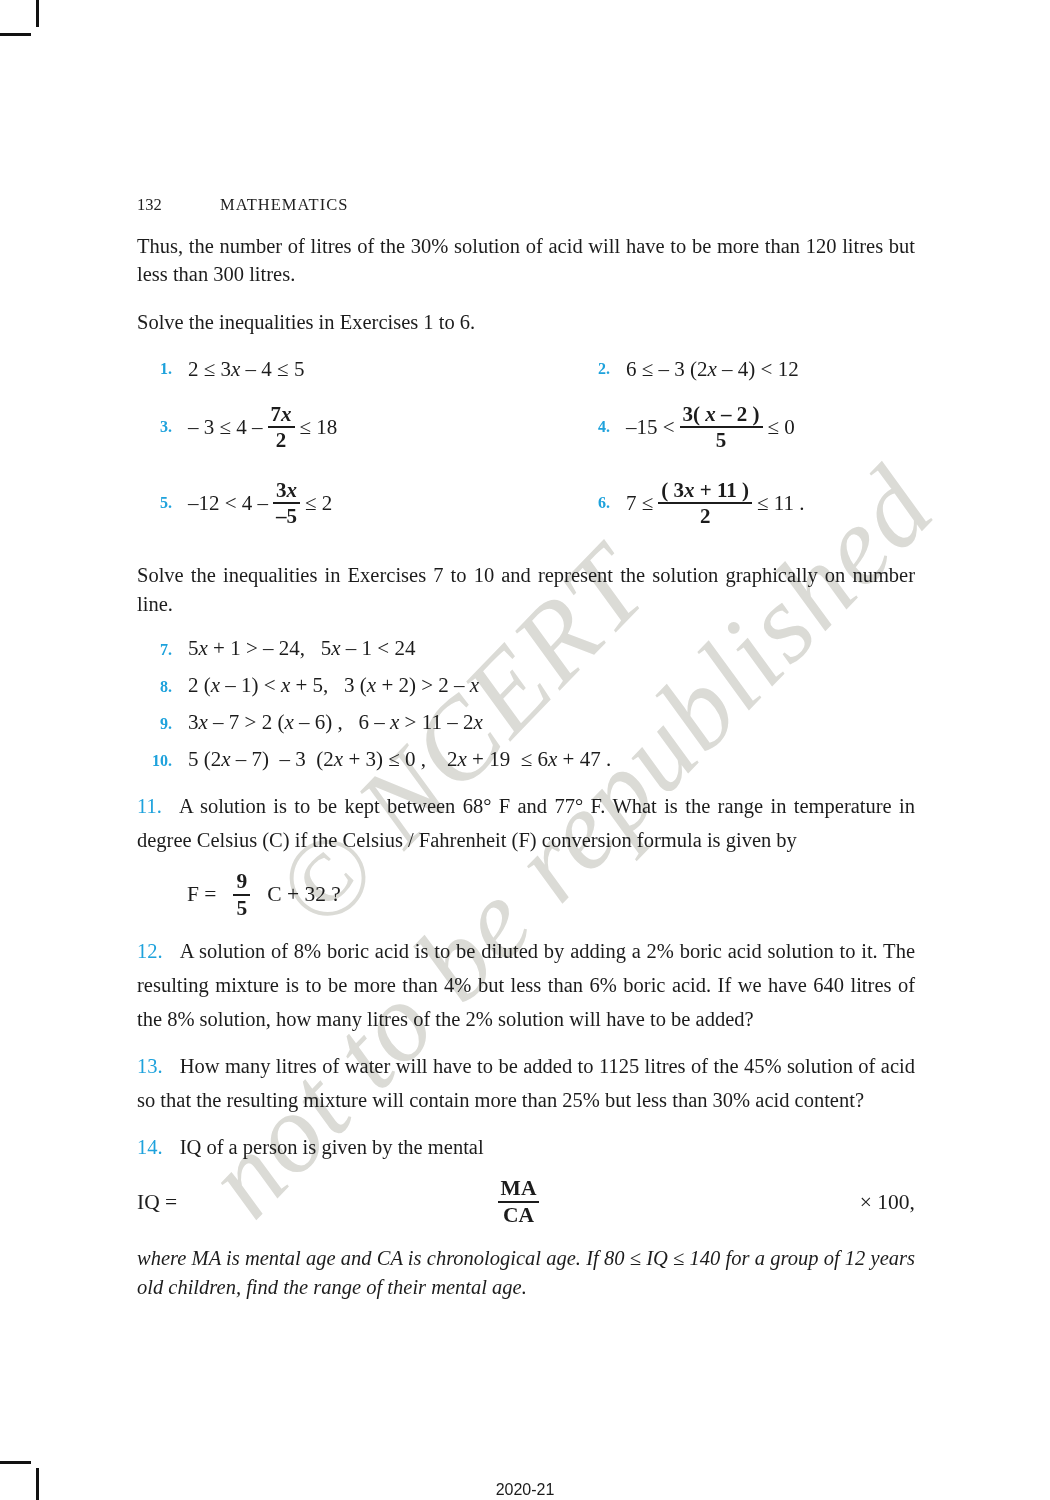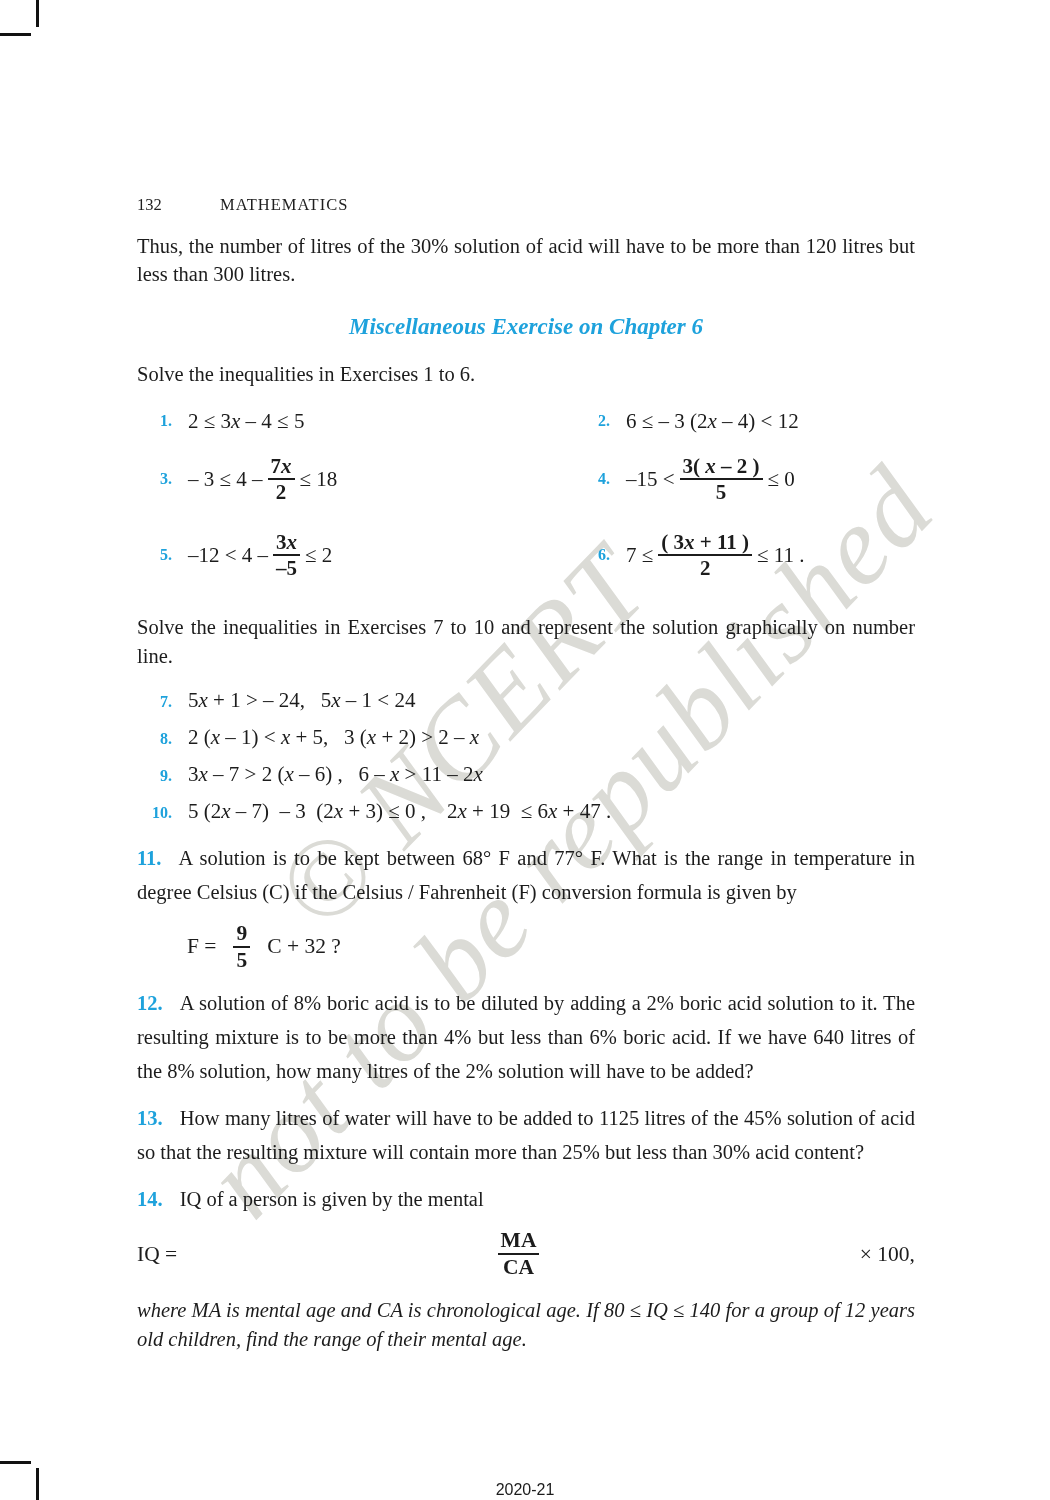--- a/index.html
+++ b/index.html
@@ -112,21 +112,21 @@
   .ex-list .num { margin-right: 16px; }
 
   .word-problem {
     margin-top: 13px;
     font-size: 20.5px;
     line-height: 34px;
     text-align: justify;
   }
   .word-problem .wp-num {
     color: #1ea2dc;
-    font-weight: bold;
+    font-weight: normal;
     margin-right: 17px;
   }
 
   .formula {
     display: flex;
     align-items: center;
     font-size: 21.5px;
     margin: 12px 0 14px 0;
   }
   .formula.left-indent { margin-left: 50px; }
@@ -169,21 +169,20 @@
   </div>
 
   <div class="content">
 
     <div class="running-head">
       <span class="pgnum">132</span><span class="book">MATHEMATICS</span>
     </div>
 
     <p class="intro">Thus, the number of litres of the 30% solution of acid will have to be more than 120  litres but less than 300 litres.</p>
 
-    <h2 class="section-title">Miscellaneous Exercise on Chapter 6</h2>
 
     <p class="instruction">Solve the inequalities in Exercises 1 to 6.</p>
 
     <div class="ex-grid">
 
       <div class="ex-row simple">
         <div class="cell left">
           <span class="num">1.</span>
           <span class="math">2 ≤ 3<i>x</i> – 4 ≤ 5</span>
         </div>

